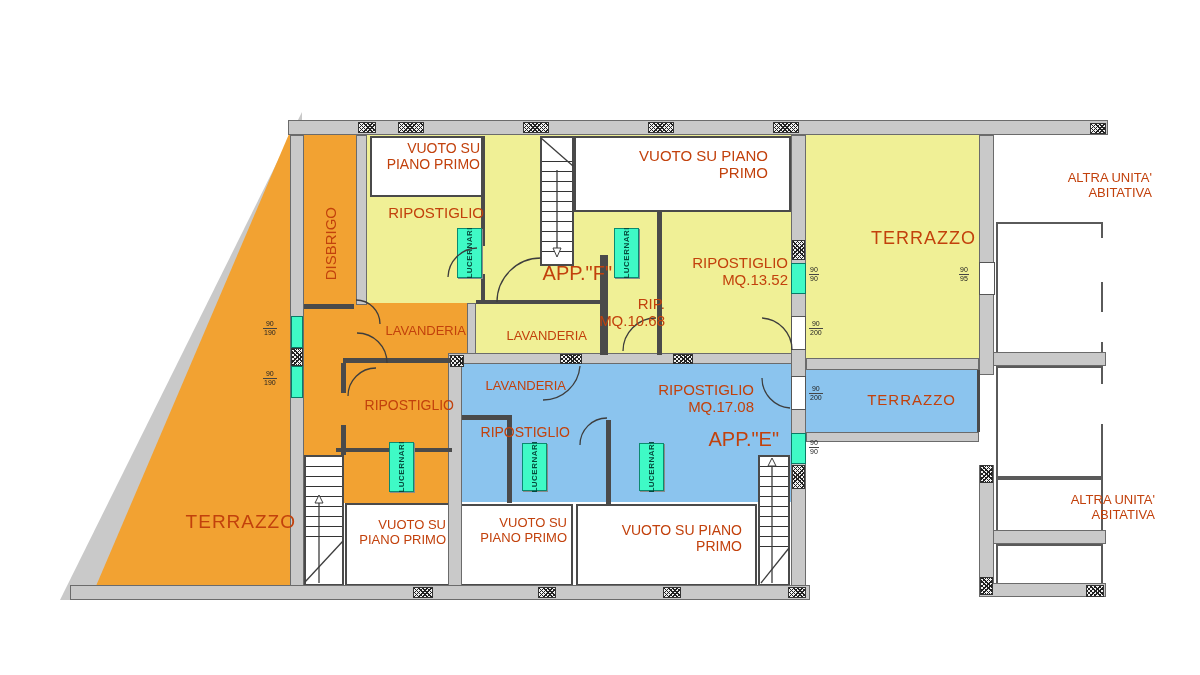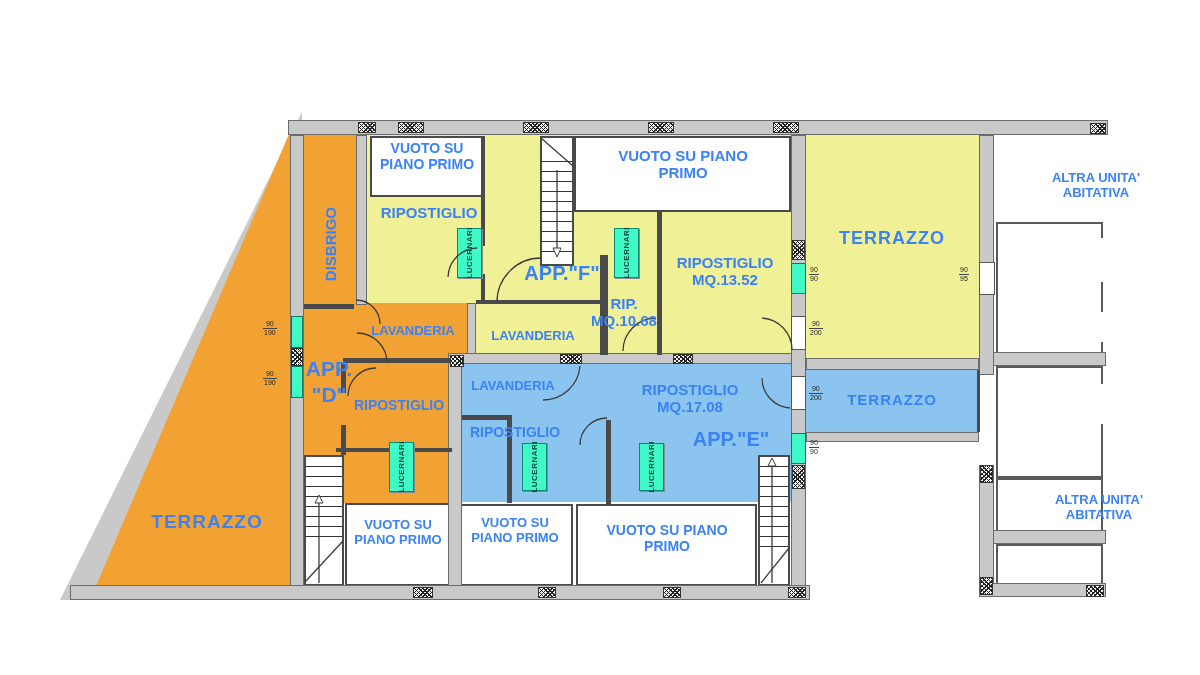--- a/index.html
+++ b/index.html
@@ -10,21 +10,21 @@
   .lwall{position:absolute;box-sizing:border-box;background:#4a4a4a;}
   .wroom{position:absolute;box-sizing:border-box;background:#fff;border:2px solid #4a4a4a;}
   .broom{position:absolute;box-sizing:border-box;background:#fff;border:2px solid #5a5a5a;}
   .stair{position:absolute;box-sizing:border-box;background:#fff;border:2px solid #4a4a4a;overflow:hidden;}
   .treads{position:absolute;left:0;right:0;background:repeating-linear-gradient(to bottom,transparent 0 9px,#333 9px 10px);}
   .hatch{position:absolute;box-sizing:border-box;border:1px solid #333;background:
      repeating-linear-gradient(45deg,#222 0 1px,transparent 1px 3px),
      repeating-linear-gradient(135deg,#222 0 1px,transparent 1px 3px),#f2f2f2;}
   .cwin{position:absolute;box-sizing:border-box;background:var(--cyan);border:1px solid #0a7a66;}
   .owin{position:absolute;box-sizing:border-box;background:#fff;border:1px solid #555;}
-  .rl{position:absolute;font-weight:bold;color:#3b82f6;text-align:center;line-height:1.12;}
+  .rl{position:absolute;font-weight:normal;color:#c2410c;text-align:right;line-height:1.12;}
   .rl span{display:block;}
   .vlbl{display:flex;align-items:center;justify-content:center;}
   .vlbl span{writing-mode:vertical-rl;transform:rotate(180deg);display:inline;}
   .luc{position:absolute;box-sizing:border-box;background:var(--cyan);border:1px solid #0a8a70;
        display:flex;align-items:center;justify-content:center;box-shadow:1px 1px 0 #8a8a8a;}
   .luc span{writing-mode:vertical-rl;transform:rotate(180deg);font-weight:bold;font-size:8px;color:#05493b;letter-spacing:.5px;}
   .dim{position:absolute;font-size:7px;line-height:1.1;color:#222;text-align:center;}
   .dim .num{display:block;padding:0 1px;}
   .dim .den{display:block;border-top:1px solid #444;padding:0 1px;}
   svg.ovl{position:absolute;left:0;top:0;pointer-events:none;}
@@ -205,24 +205,20 @@
     <span>ALTRA UNITA'</span>
     <span>ABITATIVA</span>
   </div>
 
   <div class="rl" style="left:360px;top:324px;width:106px;font-size:13px;">LAVANDERIA</div>
 
   <div class="rl" style="left:479px;top:329px;width:108px;font-size:13px;">LAVANDERIA</div>
 
   <div class="rl" style="left:460px;top:379px;width:106px;font-size:13px;">LAVANDERIA</div>
 
-  <div class="rl" style="left:297px;top:356px;width:64px;font-size:21px;line-height:1.25;">
-    <span>APP.</span>
-    <span>"D"</span>
-  </div>
 
   <div class="rl" style="left:344px;top:398px;width:110px;font-size:14px;">RIPOSTIGLIO</div>
 
   <div class="rl" style="left:626px;top:382px;width:128px;font-size:15px;">
     <span>RIPOSTIGLIO</span>
     <span>MQ.17.08</span>
   </div>
 
   <div class="rl" style="left:683px;top:428px;width:96px;font-size:20px;">APP."E"</div>
 

